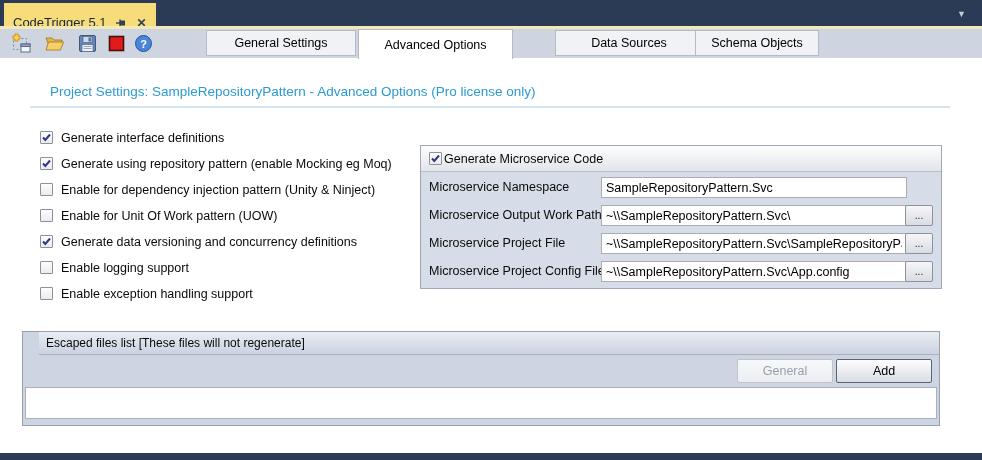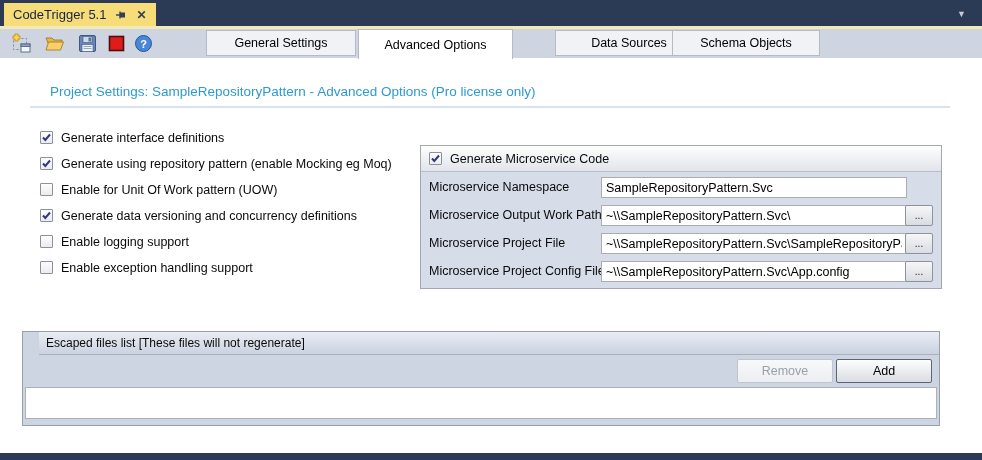--- a/index.html
+++ b/index.html
@@ -5,21 +5,21 @@
   html,body{margin:0;padding:0;}
   body{
     width:982px;height:460px;position:relative;overflow:hidden;
     background:#ffffff;font-family:"Liberation Sans",sans-serif;
     -webkit-font-smoothing:antialiased;
   }
   
   .titlebar{position:absolute;left:0;top:0;width:982px;height:26px;background:#2b3a55;}
   .doc-tab{
     position:absolute;left:4px;top:3px;height:23px;background:#f6dd7a;
-    display:flex;align-items:center;padding:0 9px;gap:9px;
+    display:flex;align-items:center;padding:8px 9px;gap:9px;
     font-size:13px;color:#18263c;
   }
   .doc-tab .pin{width:12px;height:12px;display:block;}
   .doc-tab .close{font-size:12px;font-weight:bold;color:#333f56;line-height:12px;cursor:default;}
   .titlebar .caret{position:absolute;right:16px;top:9px;font-size:9px;color:#c4cad6;}
   .accent-line{position:absolute;left:0;top:26px;width:982px;height:3px;background:#f1e9b6;}
 
   
   .toolbar{position:absolute;left:0;top:29px;width:982px;height:29px;background:#ced5e1;}
   .tb-icon{position:absolute;top:4px;width:21px;height:21px;}
@@ -28,21 +28,21 @@
 
   .tab{
     position:absolute;top:30px;height:26px;background:#f1f2f6;
     border:1px solid #b6bac6;display:flex;align-items:center;justify-content:center;
     font-size:12.5px;color:#000;box-sizing:border-box;cursor:default;
   }
   .tab.active{
     top:29px;height:30px;background:#ffffff;border-bottom:none;z-index:3;
   }
   .tab1{left:206px;width:150px;} .tab2{left:358px;width:155px;}
-  .tab3{left:507px;width:148px;margin-left:48px;} .tab4{left:672px;width:148px;}
+  .tab3{left:507px;width:148px;margin-left:48px;} .tab4{left:695px;width:124px;}
 
   
   .page-title{position:absolute;left:50px;top:84px;font-size:13.5px;color:#2e9ad0;}
   .title-rule{position:absolute;left:30px;right:32px;top:106px;height:2px;background:#d7e4f0;}
 
   
   .options{position:absolute;left:40px;top:131px;width:370px;}
   .opt-row{height:26px;display:flex;align-items:flex-start;gap:8px;}
   .opt-label{font-size:12.5px;color:#0a0a0a;}
 
@@ -55,21 +55,21 @@
   .win-checkbox.checked svg{display:block;}
 
   
   .groupbox{
     position:absolute;left:420px;top:145px;width:522px;height:144px;box-sizing:border-box;
     background:#d6dce8;border:1px solid #a2a8b5;
   }
   .groupbox-header{
     position:absolute;left:0;top:0;right:0;height:25px;
     background:linear-gradient(#fefefe,#e2e4ea);border-bottom:1px solid #b8bec9;
-    display:flex;align-items:center;gap:8px;padding-left:8px;
+    display:flex;align-items:center;gap:2px;padding-left:8px;
     font-size:12.5px;color:#0a0a0a;
   }
   .ms-row{position:absolute;left:8px;right:8px;height:21px;}
   .ms-row-1{top:31px;} .ms-row-2{top:59px;} .ms-row-3{top:87px;} .ms-row-4{top:115px;}
   .ms-label{position:absolute;left:0;top:0;line-height:21px;font-size:12.5px;color:#0a0a0a;}
   .ms-input{
     position:absolute;left:172px;top:0;width:306px;height:21px;box-sizing:border-box;
     border:1px solid #abadb3;background:#fff;font-family:"Liberation Sans",sans-serif;
     font-size:12.5px;padding:0 4px;color:#000;outline:none;
   }
@@ -193,20 +193,24 @@
   <div class="opt-row">
     <span class="win-checkbox checked">
         <svg viewBox="0 0 11 11">
           <path d="M2 5.5 L4.3 8 L9 2.5" fill="none" stroke="#32377e" stroke-width="2"></path>
         </svg>
       </span>
     <span class="opt-label">Generate using repository pattern (enable Mocking eg Moq)</span>
   </div>
   <div class="opt-row">
     <span class="win-checkbox"></span>
+    <span class="opt-label">Enable for dependency injection pattern (Unity &amp; Ninject)</span>
+  </div>
+  <div class="opt-row">
+    <span class="win-checkbox"></span>
     <span class="opt-label">Enable for Unit Of Work pattern (UOW)</span>
   </div>
   <div class="opt-row">
     <span class="win-checkbox checked">
         <svg viewBox="0 0 11 11">
           <path d="M2 5.5 L4.3 8 L9 2.5" fill="none" stroke="#32377e" stroke-width="2"></path>
         </svg>
       </span>
     <span class="opt-label">Generate data versioning and concurrency definitions</span>
   </div>
@@ -249,19 +253,19 @@
     <input class="ms-input" type="text" value="~\\SampleRepositoryPattern.Svc\App.config" style="">
     <button class="browse-btn">...</button>
   </div>
 </div>
 
 <div class="escaped-panel">
   <div class="escaped-header">
     <span>Escaped files list [These files will not regenerate]</span>
   </div>
   <div class="escaped-buttons">
-    <button class="btn btn-remove">Remove</button>
+    <button class="btn btn-remove">General</button>
     <button class="btn btn-add">Add</button>
   </div>
   <div class="escaped-list"></div>
 </div>
 
 <div class="bottombar"></div>
 
 </body></html>

